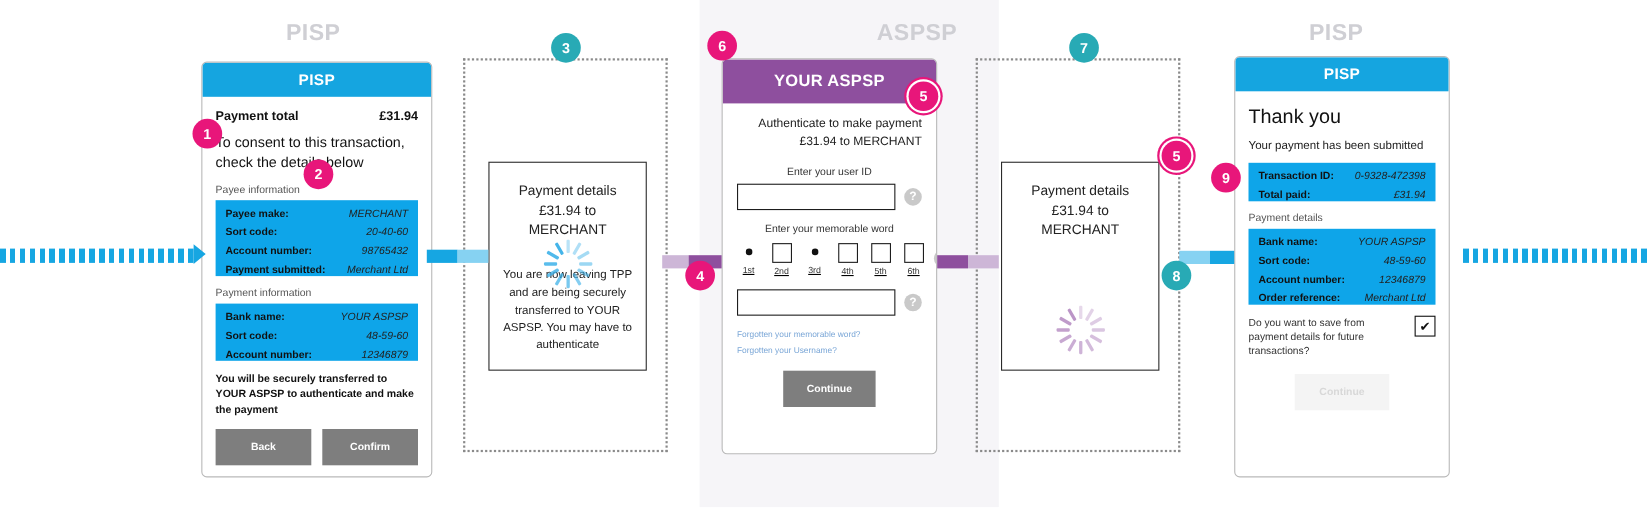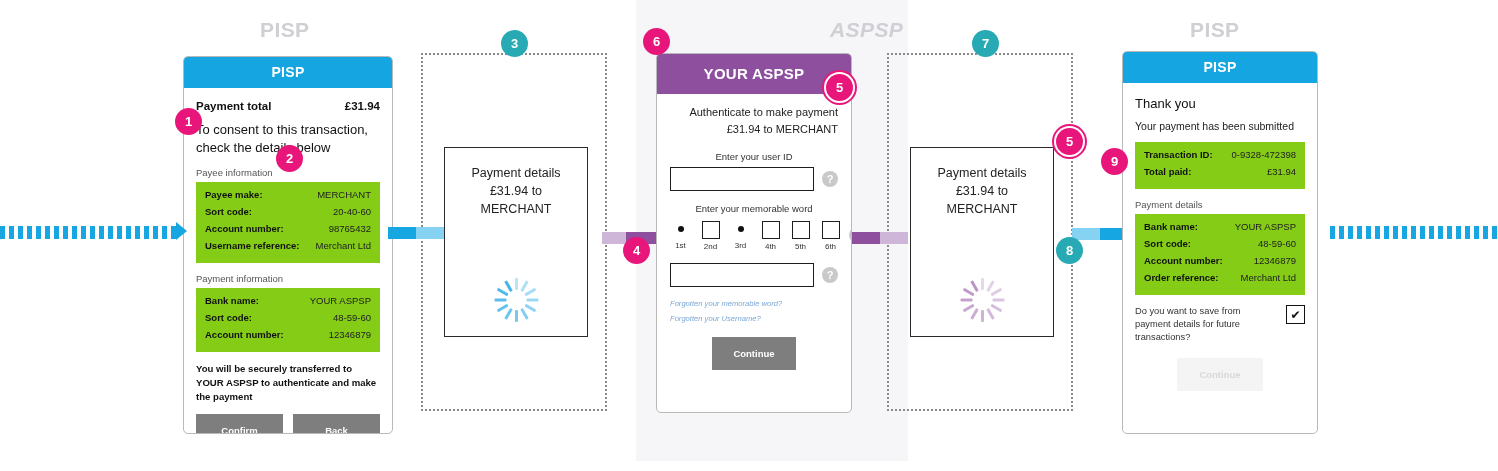--- a/index.html
+++ b/index.html
@@ -98,31 +98,31 @@
     display:flex;justify-content:space-between;align-items:baseline;
     font-size:11.5px;font-weight:bold;color:#111;margin:2px 0 9px 0;
   }
   .lead{
     font-size:13px;color:#111;line-height:1.35;margin:0 0 11px 0;
   }
   .sub-label{
     font-size:9.5px;color:#555;margin:0 0 4px 0;
   }
   .grey-box{
-    background:#84cc16;
-    padding:7px 9px 12px 9px;
+    background:#0ea5e9;
+    padding:7px 9px 0 9px;
     margin:0 0 10px 0;
   }
   .kv{
     display:flex;justify-content:space-between;align-items:baseline;
     font-size:9.5px;margin:0 0 6px 0;
   }
   .kv:last-child{margin-bottom:0;}
   .kv .k{font-weight:bold;color:#111;}
-  .kv .v{color:#222;}
+  .kv .v{color:#222;font-style:italic;}
   .notice{
     font-size:9.6px;font-weight:bold;color:#111;line-height:1.45;
     margin:4px 0 10px 0;
   }
   .btn-row{display:flex;gap:10px;}
   .btn{
     flex:1;background:#7e7e7e;color:#ffffff;
     font-size:9.5px;font-weight:bold;text-align:center;
     padding:11px 0;border:none;
   }
@@ -136,27 +136,27 @@
   .field-row{ display:flex;align-items:center;gap:8px;margin-bottom:12px;}
   .textbox{
     flex:1;height:22px;border:1.6px solid #1d1d1d;background:#ffffff;
   }
   .help{
     width:16px;height:16px;border-radius:50%;background:#c9c9c9;color:#ffffff;
     font-size:11px;font-weight:bold;line-height:16px;text-align:center;flex:none;
   }
   .mw-wrap{display:flex;align-items:center;gap:8px;margin-bottom:12px;}
   .mw-cells{display:flex;gap:9px;flex:1;}
-  .mw-cell{width:21px;text-align:center;}
+  .mw-cell{width:21px;text-align:center;text-decoration:underline;}
   .mw-dot{height:18px;display:flex;align-items:center;justify-content:center;}
   .mw-dot b{width:6px;height:6px;border-radius:50%;background:#111;display:block;}
   .mw-box{width:16px;height:16px;border:1.6px solid #1d1d1d;margin:1px auto;}
   .mw-ord{font-size:8px;color:#333;margin-top:3px;}
   .link{
-    display:block;font-size:7.6px;color:#7ba7d7;font-style:italic;
+    display:block;font-size:7.6px;color:#7ba7d7;
     text-decoration:none;margin-bottom:6px;
   }
   .continue{
     display:block;width:84px;margin:14px auto 0 auto;
     background:#7e7e7e;color:#ffffff;font-size:9.5px;font-weight:bold;
     text-align:center;padding:11px 0;border:none;
   }
 
   
   .save-row{display:flex;align-items:flex-start;gap:10px;margin-top:8px;}
@@ -199,21 +199,21 @@
   }
 </style>
 </head>
 <body>
 
 <div id="stage">
 
   <div class="aspsp-band"></div>
 
   <div class="section-label" style="left:260px;top:18px;">PISP</div>
-  <div class="section-label" style="left:830px;top:18px;font-style:italic;">ASPSP</div>
+  <div class="section-label" style="left:797px;top:18px;">ASPSP</div>
   <div class="section-label" style="left:1190px;top:18px;">PISP</div>
 
   <div class="dash-arrow" style="left:0px;top:226px;width:176px;"></div>
   <div class="arrow-head" style="left:176px;top:222px;"></div>
 
   <div class="conn" style="left:388px;top:227px;width:28px;background:#16a6e2;"></div>
   <div class="conn" style="left:416px;top:227px;width:28px;background:#86d2f2;"></div>
 
   <div class="conn" style="left:602px;top:232px;width:24px;background:#cdb6d7;"></div>
   <div class="conn" style="left:626px;top:232px;width:30px;background:#8e4f9e;"></div>
@@ -243,21 +243,21 @@
         </div>
         <div class="kv">
           <span class="k">Sort code:</span>
           <span class="v">20-40-60</span>
         </div>
         <div class="kv">
           <span class="k">Account number:</span>
           <span class="v">98765432</span>
         </div>
         <div class="kv">
-          <span class="k">Username reference:</span>
+          <span class="k">Payment submitted:</span>
           <span class="v">Merchant Ltd</span>
         </div>
       </div>
 
       <div class="sub-label">Payment information</div>
       <div class="grey-box">
         <div class="kv">
           <span class="k">Bank name:</span>
           <span class="v">YOUR ASPSP</span>
         </div>
@@ -267,22 +267,22 @@
         </div>
         <div class="kv">
           <span class="k">Account number:</span>
           <span class="v">12346879</span>
         </div>
       </div>
 
       <div class="notice">You will be securely transferred to YOUR ASPSP to authenticate and make the payment</div>
 
       <div class="btn-row">
+        <button class="btn">Back</button>
         <button class="btn">Confirm</button>
-        <button class="btn">Back</button>
       </div>
     </div>
   </div>
 
   <div class="dashed-panel" style="left:421px;top:53px;width:186px;height:358px;">
     <div class="inner-card" style="left:21px;top:92px;width:144px;height:190px;">
       <div class="title">
         <div>Payment details</div>
         <div>£31.94 to MERCHANT</div>
       </div>
@@ -293,20 +293,21 @@
           <i style="transform: rotate(90deg); background: rgb(58, 176, 232); opacity: 0.51;"></i>
           <i style="transform: rotate(120deg); background: rgb(58, 176, 232); opacity: 0.57;"></i>
           <i style="transform: rotate(150deg); background: rgb(58, 176, 232); opacity: 0.62;"></i>
           <i style="transform: rotate(180deg); background: rgb(58, 176, 232); opacity: 0.68;"></i>
           <i style="transform: rotate(210deg); background: rgb(58, 176, 232); opacity: 0.73;"></i>
           <i style="transform: rotate(240deg); background: rgb(58, 176, 232); opacity: 0.78;"></i>
           <i style="transform: rotate(270deg); background: rgb(58, 176, 232); opacity: 0.84;"></i>
           <i style="transform: rotate(300deg); background: rgb(58, 176, 232); opacity: 0.89;"></i>
           <i style="transform: rotate(330deg); background: rgb(58, 176, 232); opacity: 0.95;"></i>
         </div>
+      <div class="foot">You are now leaving TPP and are being securely transferred to YOUR ASPSP. You may have to authenticate</div>
     </div>
   </div>
 
   <div class="phone" style="left:656px;top:53px;width:196px;height:360px;">
     <div class="phone-header aspsp">YOUR ASPSP</div>
     <div class="phone-body" style="padding:0 13px 10px 13px;">
       <div class="aspsp-lead">
         <div>Authenticate to make payment</div>
         <div>£31.94 to MERCHANT</div>
       </div>
@@ -383,21 +384,21 @@
           <i style="transform: rotate(270deg); background: rgb(183, 143, 196); opacity: 0.84;"></i>
           <i style="transform: rotate(300deg); background: rgb(183, 143, 196); opacity: 0.89;"></i>
           <i style="transform: rotate(330deg); background: rgb(183, 143, 196); opacity: 0.95;"></i>
         </div>
     </div>
   </div>
 
   <div class="phone" style="left:1122px;top:51px;width:196px;height:383px;">
     <div class="phone-header">PISP</div>
     <div class="phone-body">
-      <div style="font-size:13px;color:#111;margin:3px 0 9px 0;">Thank you</div>
+      <div style="font-size:18px;color:#111;margin:3px 0 9px 0;">Thank you</div>
       <div style="font-size:10.5px;color:#222;margin:0 0 10px 0;">Your payment has been submitted</div>
 
       <div class="grey-box">
         <div class="kv">
           <span class="k">Transaction ID:</span>
           <span class="v">0-9328-472398</span>
         </div>
         <div class="kv">
           <span class="k">Total paid:</span>
           <span class="v">£31.94</span>

